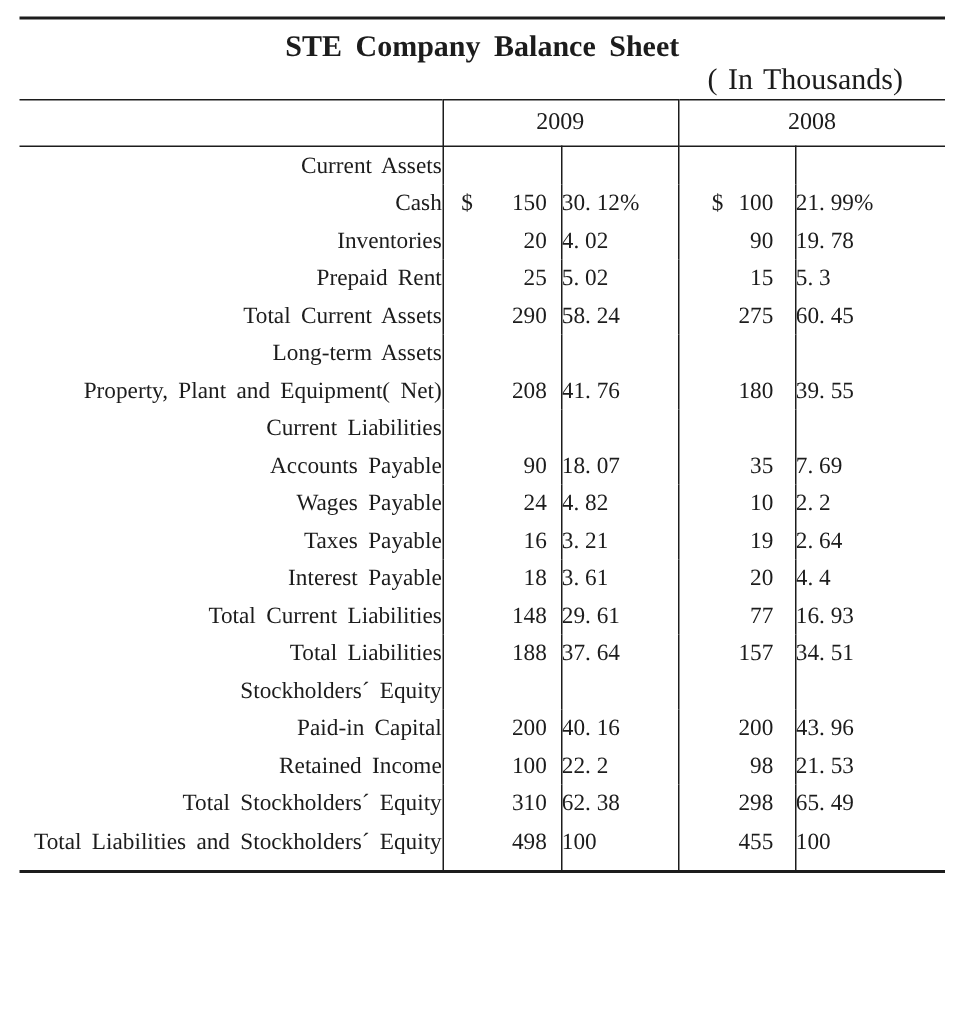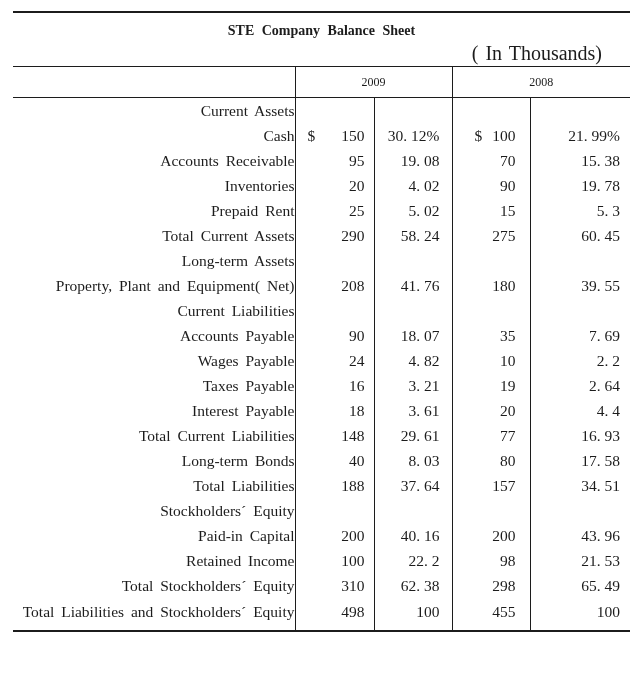--- a/index.html
+++ b/index.html
@@ -21,21 +21,21 @@
     top: 11px;
     width: 617px;
   }
   .top-rule {
     border-top: 2.5px solid #1c1c1c;
     height: 0;
   }
   .title {
     text-align: center;
     font-weight: bold;
-    font-size: 14px;
+    font-size: 20px;
     line-height: 22px;
     padding-top: 7px;
     word-spacing: 4px;
   }
   .units {
     text-align: right;
     font-size: 20px;
     line-height: 19px;
     margin-top: 2px;
     padding-right: 28px;
@@ -51,21 +51,21 @@
   }
   col.c-label { width: 282px; }
   col.c-a1 { width: 79px; }
   col.c-p1 { width: 78px; }
   col.c-a2 { width: 78px; }
   col.c-p2 { width: 100px; }
 
   thead td {
     height: 30px;
     text-align: center;
-    font-size: 12px;
+    font-size: 16px;
     border-bottom: 1.2px solid #1c1c1c;
     padding: 0;
   }
   thead td.h-label { border-right: 1.2px solid #1c1c1c; }
   thead td.h-2009 { border-right: 1.2px solid #1c1c1c; }
 
   tbody td {
     height: 25px;
     line-height: 25px;
     font-size: 15.5px;
@@ -82,21 +82,21 @@
     padding-top: 1px;
   }
   tbody td.cell-label {
     padding-left: 7px;
     word-spacing: 3px;
     text-align: right;
   }
   tbody td.cell-a { text-align: right; }
   tbody td.cell-a1 { padding-right: 9px; }
   tbody td.cell-a2 { padding-right: 14px; }
-  tbody td.cell-p { text-align: right; }
+  tbody td.cell-p { }
   tbody td.cell-p1 { padding-right: 12px; }
   tbody td.cell-p2 { padding-right: 10px; border-right: none; font-family: Liberation Serif, serif; }
   .dollar { float: left; }
   td.cell-a1 .dollar { margin-left: 12px; }
   td.cell-a2 .dollar { margin-left: 22px; }
 </style>
 </head>
 <body>
 
 <div class="sheet">
@@ -127,27 +127,20 @@
           <td class="cell-p cell-p2"></td>
         </tr>
         <tr>
           <td class="cell-label">Cash</td>
           <td class="cell-a cell-a1"><span class="dollar">$</span><span>150</span></td>
           <td class="cell-p cell-p1"><span>30. 12%</span></td>
           <td class="cell-a cell-a2"><span class="dollar">$</span><span>100</span></td>
           <td class="cell-p cell-p2"><span>21. 99%</span></td>
         </tr>
         <tr>
-          <td class="cell-label">Accounts Receivable</td>
-          <td class="cell-a cell-a1"><span>95</span></td>
-          <td class="cell-p cell-p1"><span>19. 08</span></td>
-          <td class="cell-a cell-a2"><span>70</span></td>
-          <td class="cell-p cell-p2"><span>15. 38</span></td>
-        </tr>
-        <tr>
           <td class="cell-label">Inventories</td>
           <td class="cell-a cell-a1"><span>20</span></td>
           <td class="cell-p cell-p1"><span>4. 02</span></td>
           <td class="cell-a cell-a2"><span>90</span></td>
           <td class="cell-p cell-p2"><span>19. 78</span></td>
         </tr>
         <tr>
           <td class="cell-label">Prepaid Rent</td>
           <td class="cell-a cell-a1"><span>25</span></td>
           <td class="cell-p cell-p1"><span>5. 02</span></td>
@@ -211,27 +204,20 @@
           <td class="cell-p cell-p2"><span>4. 4</span></td>
         </tr>
         <tr>
           <td class="cell-label">Total Current Liabilities</td>
           <td class="cell-a cell-a1"><span>148</span></td>
           <td class="cell-p cell-p1"><span>29. 61</span></td>
           <td class="cell-a cell-a2"><span>77</span></td>
           <td class="cell-p cell-p2"><span>16. 93</span></td>
         </tr>
         <tr>
-          <td class="cell-label">Long-term Bonds</td>
-          <td class="cell-a cell-a1"><span>40</span></td>
-          <td class="cell-p cell-p1"><span>8. 03</span></td>
-          <td class="cell-a cell-a2"><span>80</span></td>
-          <td class="cell-p cell-p2"><span>17. 58</span></td>
-        </tr>
-        <tr>
           <td class="cell-label">Total Liabilities</td>
           <td class="cell-a cell-a1"><span>188</span></td>
           <td class="cell-p cell-p1"><span>37. 64</span></td>
           <td class="cell-a cell-a2"><span>157</span></td>
           <td class="cell-p cell-p2"><span>34. 51</span></td>
         </tr>
         <tr>
           <td class="cell-label">Stockholders´ Equity</td>
           <td class="cell-a cell-a1"></td>
           <td class="cell-p cell-p1"></td>

